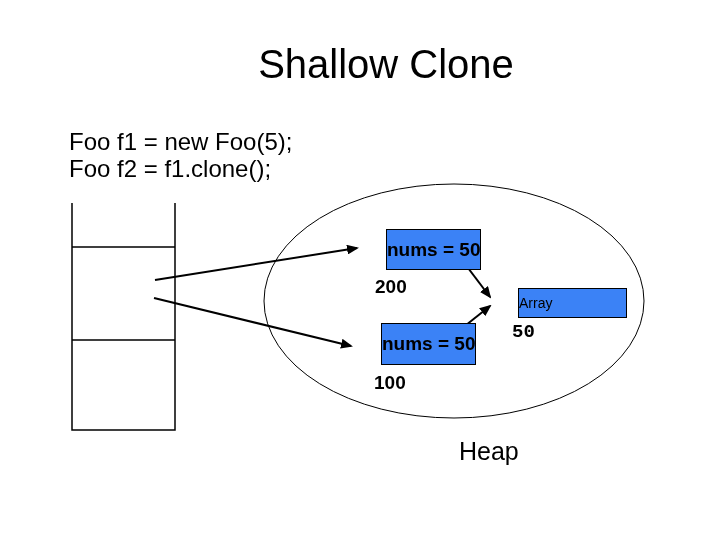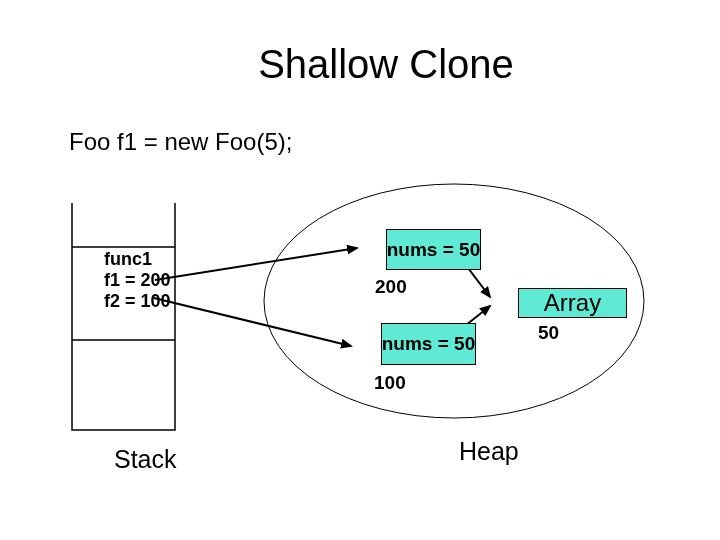--- a/index.html
+++ b/index.html
@@ -40,36 +40,36 @@
   }
   .stack-frame-text {
     left: 78px; top: 249px;
     font-size: 18px;
     line-height: 21px;
     font-weight: 700;
   }
   .mem-box {
     box-sizing: border-box;
     border: 1.5px solid #000000;
-    background: #5eead4;
+    background: #3b82f6;
     display: flex;
     align-items: center;
-    justify-content: center;
+    justify-content: flex-start;
     font-weight: 700;
     font-size: 19px;
     z-index: 2;
   }
   #obj-box-200 { left: 360px; top: 229px; width: 95px; height: 41px; }
   #obj-box-100 { left: 355px; top: 323px; width: 95px; height: 42px; }
-  #array-box   { left: 492px; top: 288px; width: 109px; height: 30px; font-weight: 400; font-size: 24px; }
+  #array-box   { left: 492px; top: 288px; width: 109px; height: 30px; font-weight: 400; font-size: 14px; }
 
   .addr-label { font-size: 19px; font-weight: 700; line-height: 19px; text-align: right; }
   #addr-200 { left: 349px; top: 277px; }
   #addr-100 { left: 348px; top: 373px; }
-  #addr-50  { left: 512px; top: 323px; }
+  #addr-50  { left: 486px; top: 323px; font-family: Liberation Mono, monospace; }
 
   .region-label { font-size: 25px; line-height: 25px; font-weight: 400; }
   #stack-label { left: 88px;  top: 447px; }
   #heap-label  { left: 433px; top: 439px; }
 </style>
 </head>
 <body>
 
 <div id="slide">
 
@@ -87,39 +87,34 @@
     <line x1="155" y1="280" x2="357" y2="248" stroke="#000000" stroke-width="2" marker-end="url(#arrowhead)"></line>
     <line x1="154" y1="298" x2="351" y2="346" stroke="#000000" stroke-width="2" marker-end="url(#arrowhead)"></line>
     <line x1="456" y1="252" x2="490" y2="297" stroke="#000000" stroke-width="2" marker-end="url(#arrowhead)"></line>
     <line x1="451" y1="337" x2="490" y2="306" stroke="#000000" stroke-width="2" marker-end="url(#arrowhead)"></line>
   </svg>
 
   <div class="abs title">Shallow Clone</div>
 
   <div class="abs code">
     <div>Foo f1 = new Foo(5);</div>
+    <div>Foo f2 = f1.clone();</div>
   </div>
 
-  <div class="abs stack-frame-text">
-    <div>func1</div>
-    <div>f1 = 200</div>
-    <div>f2 = 100</div>
-  </div>
 
   <div class="abs mem-box" id="obj-box-200">
     <span>nums = 50</span>
   </div>
   <div class="abs addr-label" id="addr-200">200</div>
 
   <div class="abs mem-box" id="obj-box-100">
     <span>nums = 50</span>
   </div>
   <div class="abs addr-label" id="addr-100">100</div>
 
   <div class="abs mem-box" id="array-box">
     <span>Array</span>
   </div>
   <div class="abs addr-label" id="addr-50">50</div>
 
-  <div class="abs region-label" id="stack-label">Stack</div>
   <div class="abs region-label" id="heap-label">Heap</div>
 
 </div>
 
 </body></html>

